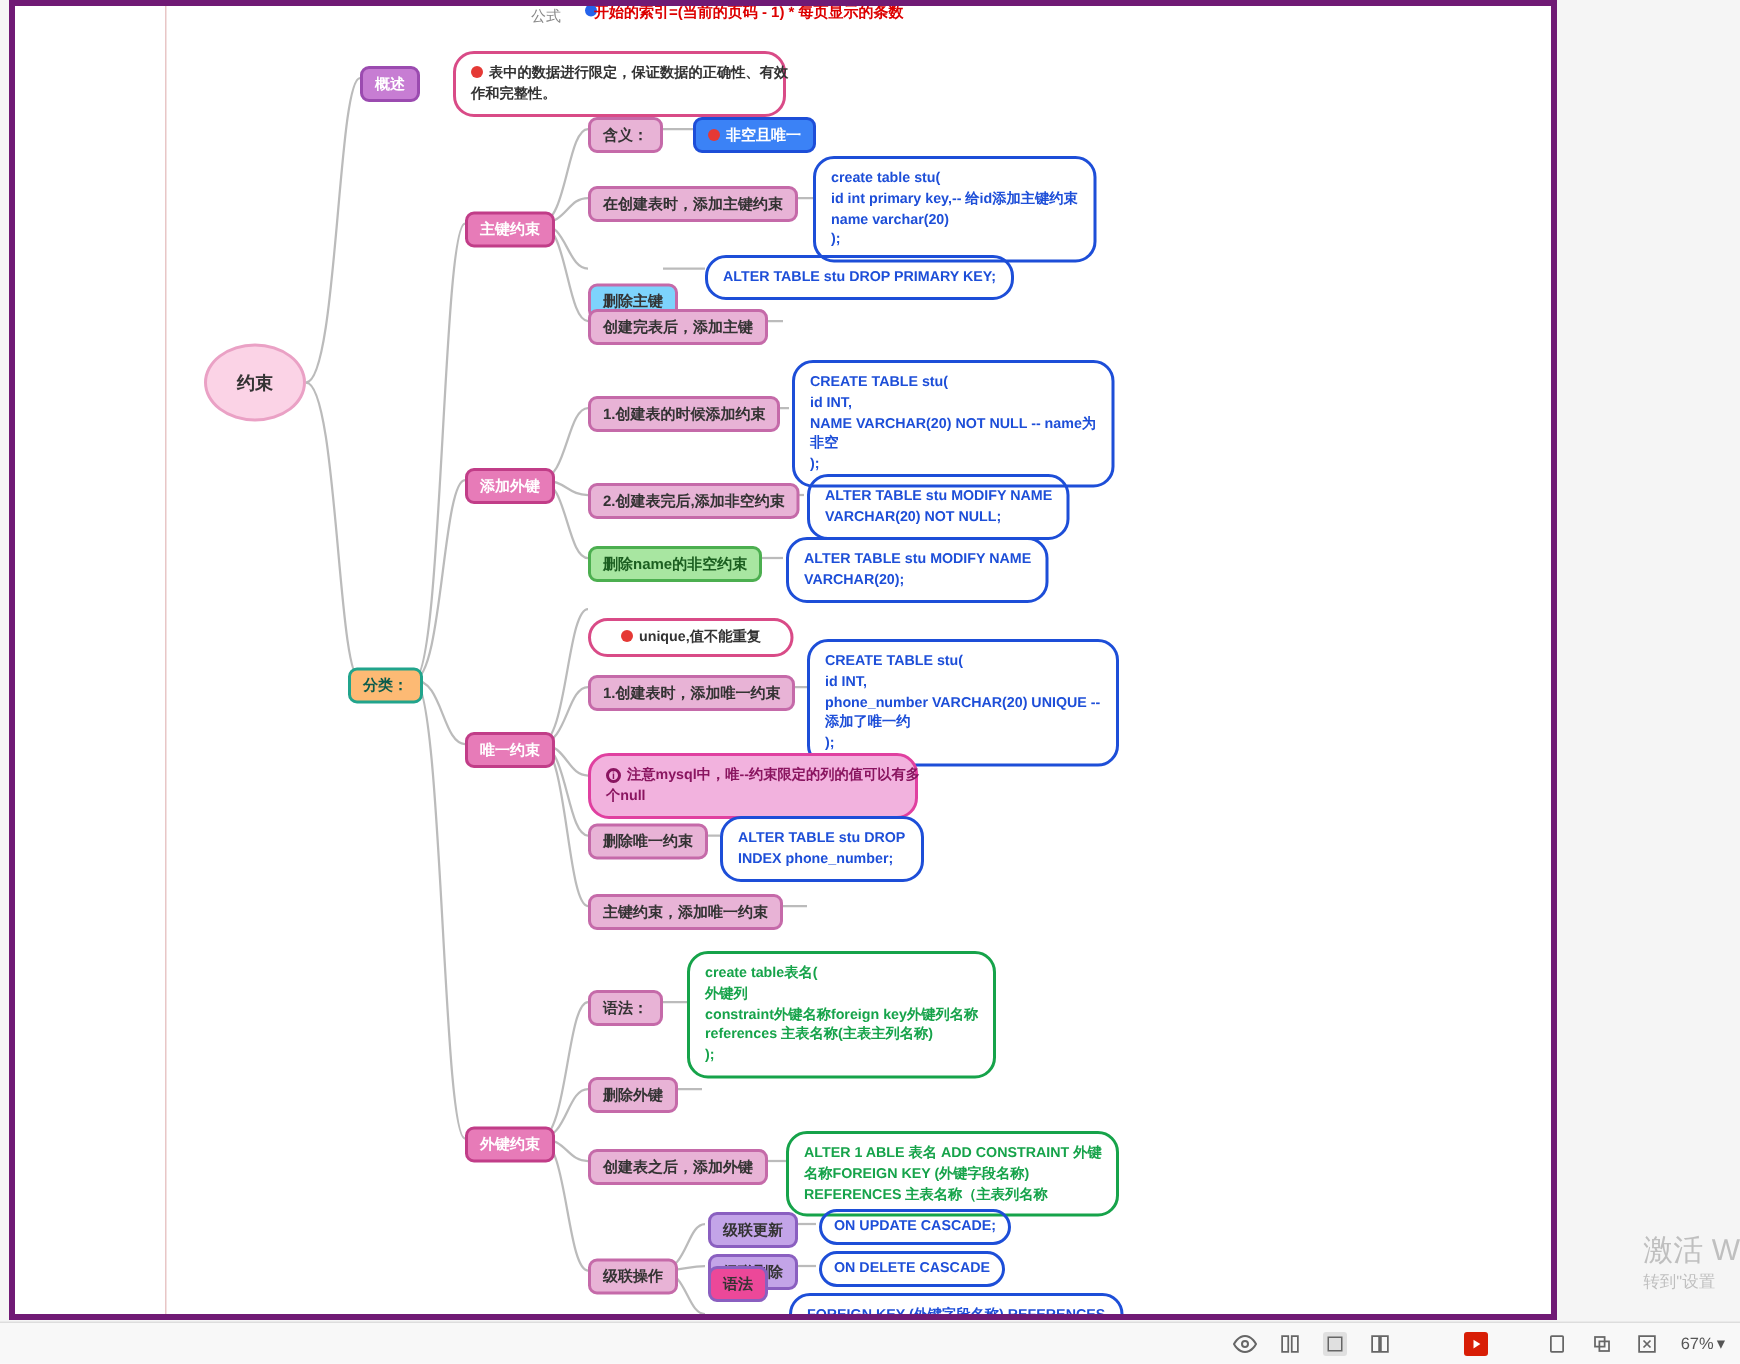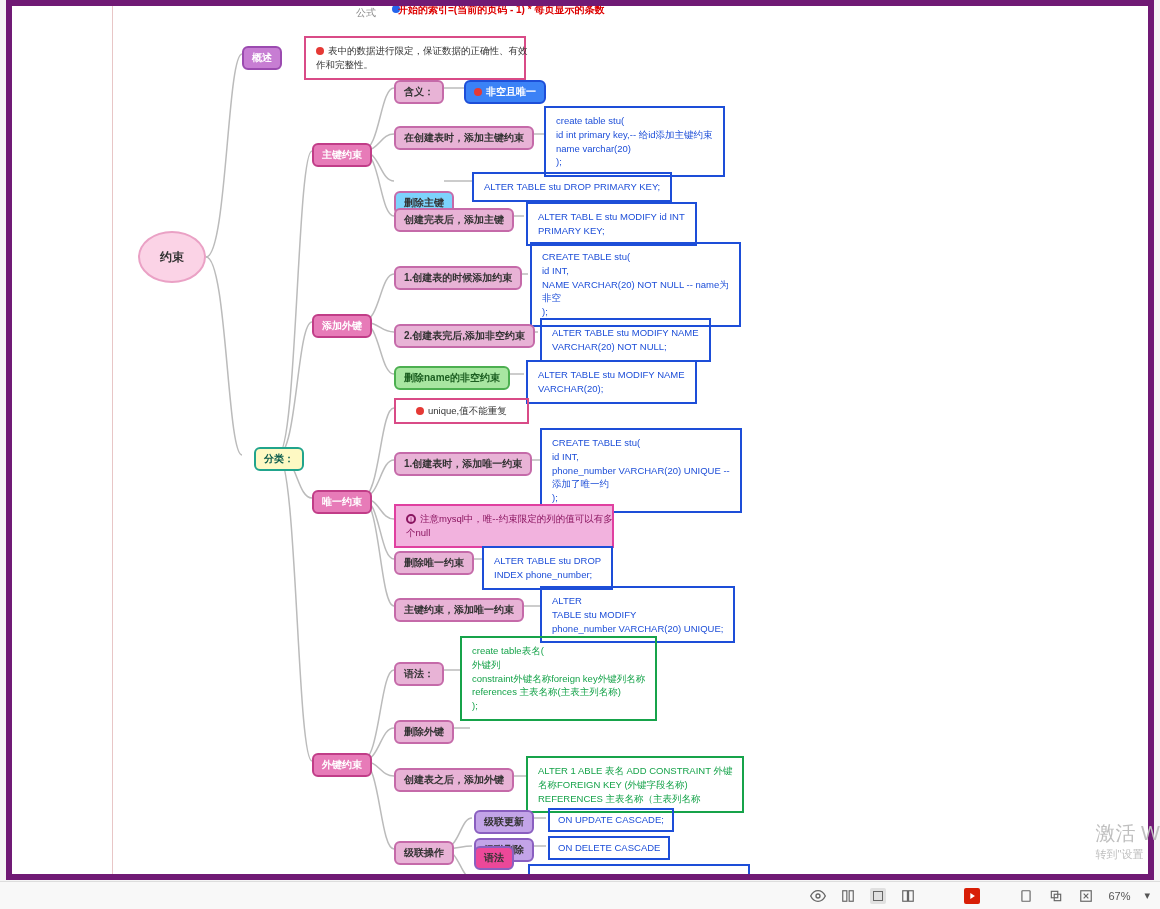--- a/index.html
+++ b/index.html
@@ -1,28 +1,28 @@
 <!DOCTYPE html>
 <html><head>
 <meta charset="utf-8">
 <style>
 *{box-sizing:border-box;margin:0;padding:0}
 body{font-family:Arial,"Microsoft YaHei",sans-serif;background:#f5f5f5;overflow:hidden}
 .viewport{position:relative;width:1160px;height:909px;overflow:hidden}
-.canvas{position:absolute;left:6px;top:0;width:1148px;height:880px;background:#fff;border:6px solid #701a75;overflow:hidden}
+.canvas{position:absolute;left:6px;top:0;width:1032px;height:880px;background:#fff;border:4px solid #701a75;overflow:hidden}
 svg.links{position:absolute;left:0;top:0;width:100%;height:100%;pointer-events:none}
 .node{position:absolute;border:2px solid;border-radius:6px;padding:3px 8px;font-size:10px;font-weight:bold;white-space:nowrap;cursor:pointer}
-.code{position:absolute;border:2px solid;border-radius:0;padding:6px 10px;font-size:9.5px;font-weight:normal;line-height:1.45;white-space:pre}
+.code{position:absolute;border:2px solid;border-radius:14px;padding:6px 10px;font-size:9.5px;font-weight:bold;line-height:1.45;white-space:pre}
 .root{position:absolute;left:126px;top:225px;width:68px;height:52px;border-radius:50%;background:#fbd3e6;border:2px solid #eaa1c5;display:flex;align-items:center;justify-content:center;font-size:12px;font-weight:bold;color:#333;cursor:pointer}
 .dot{display:inline-block;width:8px;height:8px;border-radius:50%;margin-right:4px;vertical-align:middle}
 .wm{position:absolute;right:0;top:820px;color:#bfbfbf;font-size:14px;text-align:left;pointer-events:none}
 .statusbar{position:absolute;left:0;bottom:0;width:100%;height:28px;background:#f8f8f8;border-top:1px solid #ddd;display:flex;align-items:center;justify-content:flex-end;padding:0 10px;gap:14px;font-size:11px;color:#555}
 .sb-icon{width:16px;height:16px;display:flex;align-items:center;justify-content:center;cursor:pointer;color:#666}
 .sb-icon.red{background:#d81e06;color:#fff;border-radius:2px}
-.zoom{display:flex;align-items:center;gap:14px}
+.zoom{display:flex;align-items:center;gap:2px}
 .vrule{position:absolute;left:100px;top:0;width:1px;height:100%;background:#d9a0a0;opacity:.6;pointer-events:none}
 .toplabel{position:absolute;left:344px;top:0;font-size:10px;color:#888}
 .topred{position:absolute;left:386px;top:-3px;font-size:10px;font-weight:bold;color:#d00;white-space:nowrap}
 .topdot{position:absolute;left:380px;top:-1px;width:8px;height:8px;border-radius:50%;background:#2563eb}
 </style>
 </head>
 <body>
 
 <div class="viewport">
 <div class="canvas">
@@ -79,67 +79,62 @@
 <span class="topred">开始的索引=(当前的页码 - 1) * 每页显示的条数</span>
 
 <div class="root">
         <span>约束</span>
       </div>
 
 <div class="node" style="left:230px;top:40px;background:#c77dd3;border-color:#9b4bb0;color:#fff">概述</div>
 <div class="code" style="left:292px;top:30px;border-color:#d94b87;color:#333;width:222px"><span class="dot" style="background:#e53935"></span><span>表中的数据进行限定，保证数据的正确性、有效
 作和完整性。</span></div>
 
-<div class="node" style="left:242px;top:441px;background:#fef9c3;border-color:#21a48c;color:#0a5b4c">分类：</div>
+<div class="node" style="left:222px;top:441px;background:#fdba74;border-color:#21a48c;color:#0a5b4c">分类：</div>
 
 <div class="node" style="left:300px;top:137px;background:#e77bb8;border-color:#c13d88;color:#fff">主键约束</div>
 <div class="node" style="left:382px;top:74px;background:#e8b3d6;border-color:#c56aa9;color:#333">含义：</div>
 <div class="node" style="left:452px;top:74px;background:#3b82f6;border-color:#1d4ed8;color:#fff"><span class="dot" style="background:#e53935"></span><span>非空且唯一</span></div>
 <div class="node" style="left:382px;top:120px;background:#e8b3d6;border-color:#c56aa9;color:#333">在创建表时，添加主键约束</div>
 <div class="code" style="left:532px;top:100px;border-color:#1d4ed8;color:#1d4ed8">create table stu(
 id int primary key,-- 给id添加主键约束
 name varchar(20)
 );</div>
 <div class="node" style="left:382px;top:185px;background:#7dd3fc;border-color:#c56aa9;color:#333">删除主键</div>
 <div class="code" style="left:460px;top:166px;border-color:#1d4ed8;color:#1d4ed8">ALTER TABLE stu DROP PRIMARY KEY;</div>
 <div class="node" style="left:382px;top:202px;background:#e8b3d6;border-color:#c56aa9;color:#333">创建完表后，添加主键</div>
-<div class="code" style="left:514px;top:196px;border-color:#1d4ed8;color:#1d4ed8">ALTER TABL E stu MODIFY id INT
-PRIMARY KEY;</div>
 
 <div class="node" style="left:300px;top:308px;background:#e77bb8;border-color:#c13d88;color:#fff">添加外键</div>
 <div class="node" style="left:382px;top:260px;background:#e8b3d6;border-color:#c56aa9;color:#333">1.创建表的时候添加约束</div>
 <div class="code" style="left:518px;top:236px;border-color:#1d4ed8;color:#1d4ed8">CREATE TABLE stu(
 id INT,
 NAME VARCHAR(20) NOT NULL -- name为
 非空
 );</div>
 <div class="node" style="left:382px;top:318px;background:#e8b3d6;border-color:#c56aa9;color:#333">2.创建表完后,添加非空约束</div>
 <div class="code" style="left:528px;top:312px;border-color:#1d4ed8;color:#1d4ed8">ALTER TABLE stu MODIFY NAME
 VARCHAR(20) NOT NULL;</div>
 <div class="node" style="left:382px;top:360px;background:#a8e6a1;border-color:#4caf50;color:#1b5e20">删除name的非空约束</div>
 <div class="code" style="left:514px;top:354px;border-color:#1d4ed8;color:#1d4ed8">ALTER TABLE stu MODIFY NAME
 VARCHAR(20);</div>
 
 <div class="node" style="left:300px;top:484px;background:#e77bb8;border-color:#c13d88;color:#fff">唯一约束</div>
-<div class="code" style="left:382px;top:392px;border-color:#d94b87;color:#333;padding:4px 20px"><span class="dot" style="background:#e53935"></span><span>unique,值不能重复</span></div>
+<div class="code" style="left:382px;top:408px;border-color:#d94b87;color:#333;padding:4px 20px"><span class="dot" style="background:#e53935"></span><span>unique,值不能重复</span></div>
 <div class="node" style="left:382px;top:446px;background:#e8b3d6;border-color:#c56aa9;color:#333">1.创建表时，添加唯一约束</div>
 <div class="code" style="left:528px;top:422px;border-color:#1d4ed8;color:#1d4ed8">CREATE TABLE stu(
 id INT,
 phone_number VARCHAR(20) UNIQUE --
 添加了唯一约
 );</div>
 <div class="code" style="left:382px;top:498px;border-color:#e040a0;background:#f2b2de;color:#8a1560;width:220px"><span style="display:inline-block;width:10px;height:10px;border:2px solid #8a1560;border-radius:50%;margin-right:4px;text-align:center;font-size:7px;line-height:8px">i</span><span>注意mysql中，唯--约束限定的列的值可以有多
 个null</span></div>
 <div class="node" style="left:382px;top:545px;background:#e8b3d6;border-color:#c56aa9;color:#333">删除唯一约束</div>
 <div class="code" style="left:470px;top:540px;border-color:#1d4ed8;color:#1d4ed8">ALTER TABLE stu DROP
 INDEX phone_number;</div>
 <div class="node" style="left:382px;top:592px;background:#e8b3d6;border-color:#c56aa9;color:#333">主键约束，添加唯一约束</div>
-<div class="code" style="left:528px;top:580px;border-color:#1d4ed8;color:#1d4ed8">ALTER
-TABLE stu MODIFY
-phone_number VARCHAR(20) UNIQUE;</div>
 
 <div class="node" style="left:300px;top:747px;background:#e77bb8;border-color:#c13d88;color:#fff">外键约束</div>
 <div class="node" style="left:382px;top:656px;background:#e8b3d6;border-color:#c56aa9;color:#333">语法：</div>
 <div class="code" style="left:448px;top:630px;border-color:#16a34a;color:#16a34a">create table表名(
 外键列
 constraint外键名称foreign key外键列名称
 references 主表名称(主表主列名称)
 );</div>
 <div class="node" style="left:382px;top:714px;background:#e8b3d6;border-color:#c56aa9;color:#333">删除外键</div>
 <div class="node" style="left:382px;top:762px;background:#e8b3d6;border-color:#c56aa9;color:#333">创建表之后，添加外键</div>

